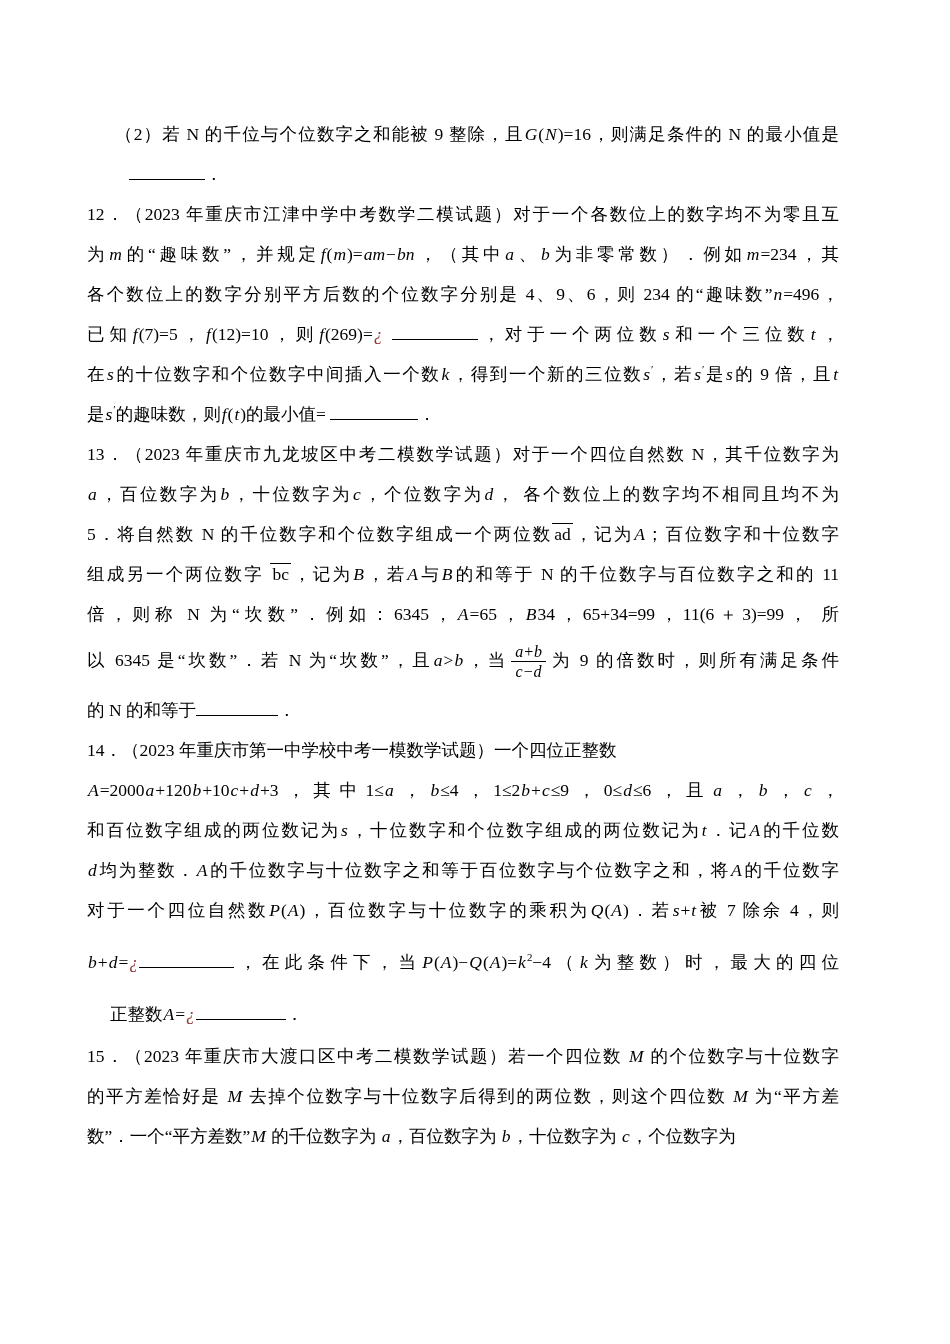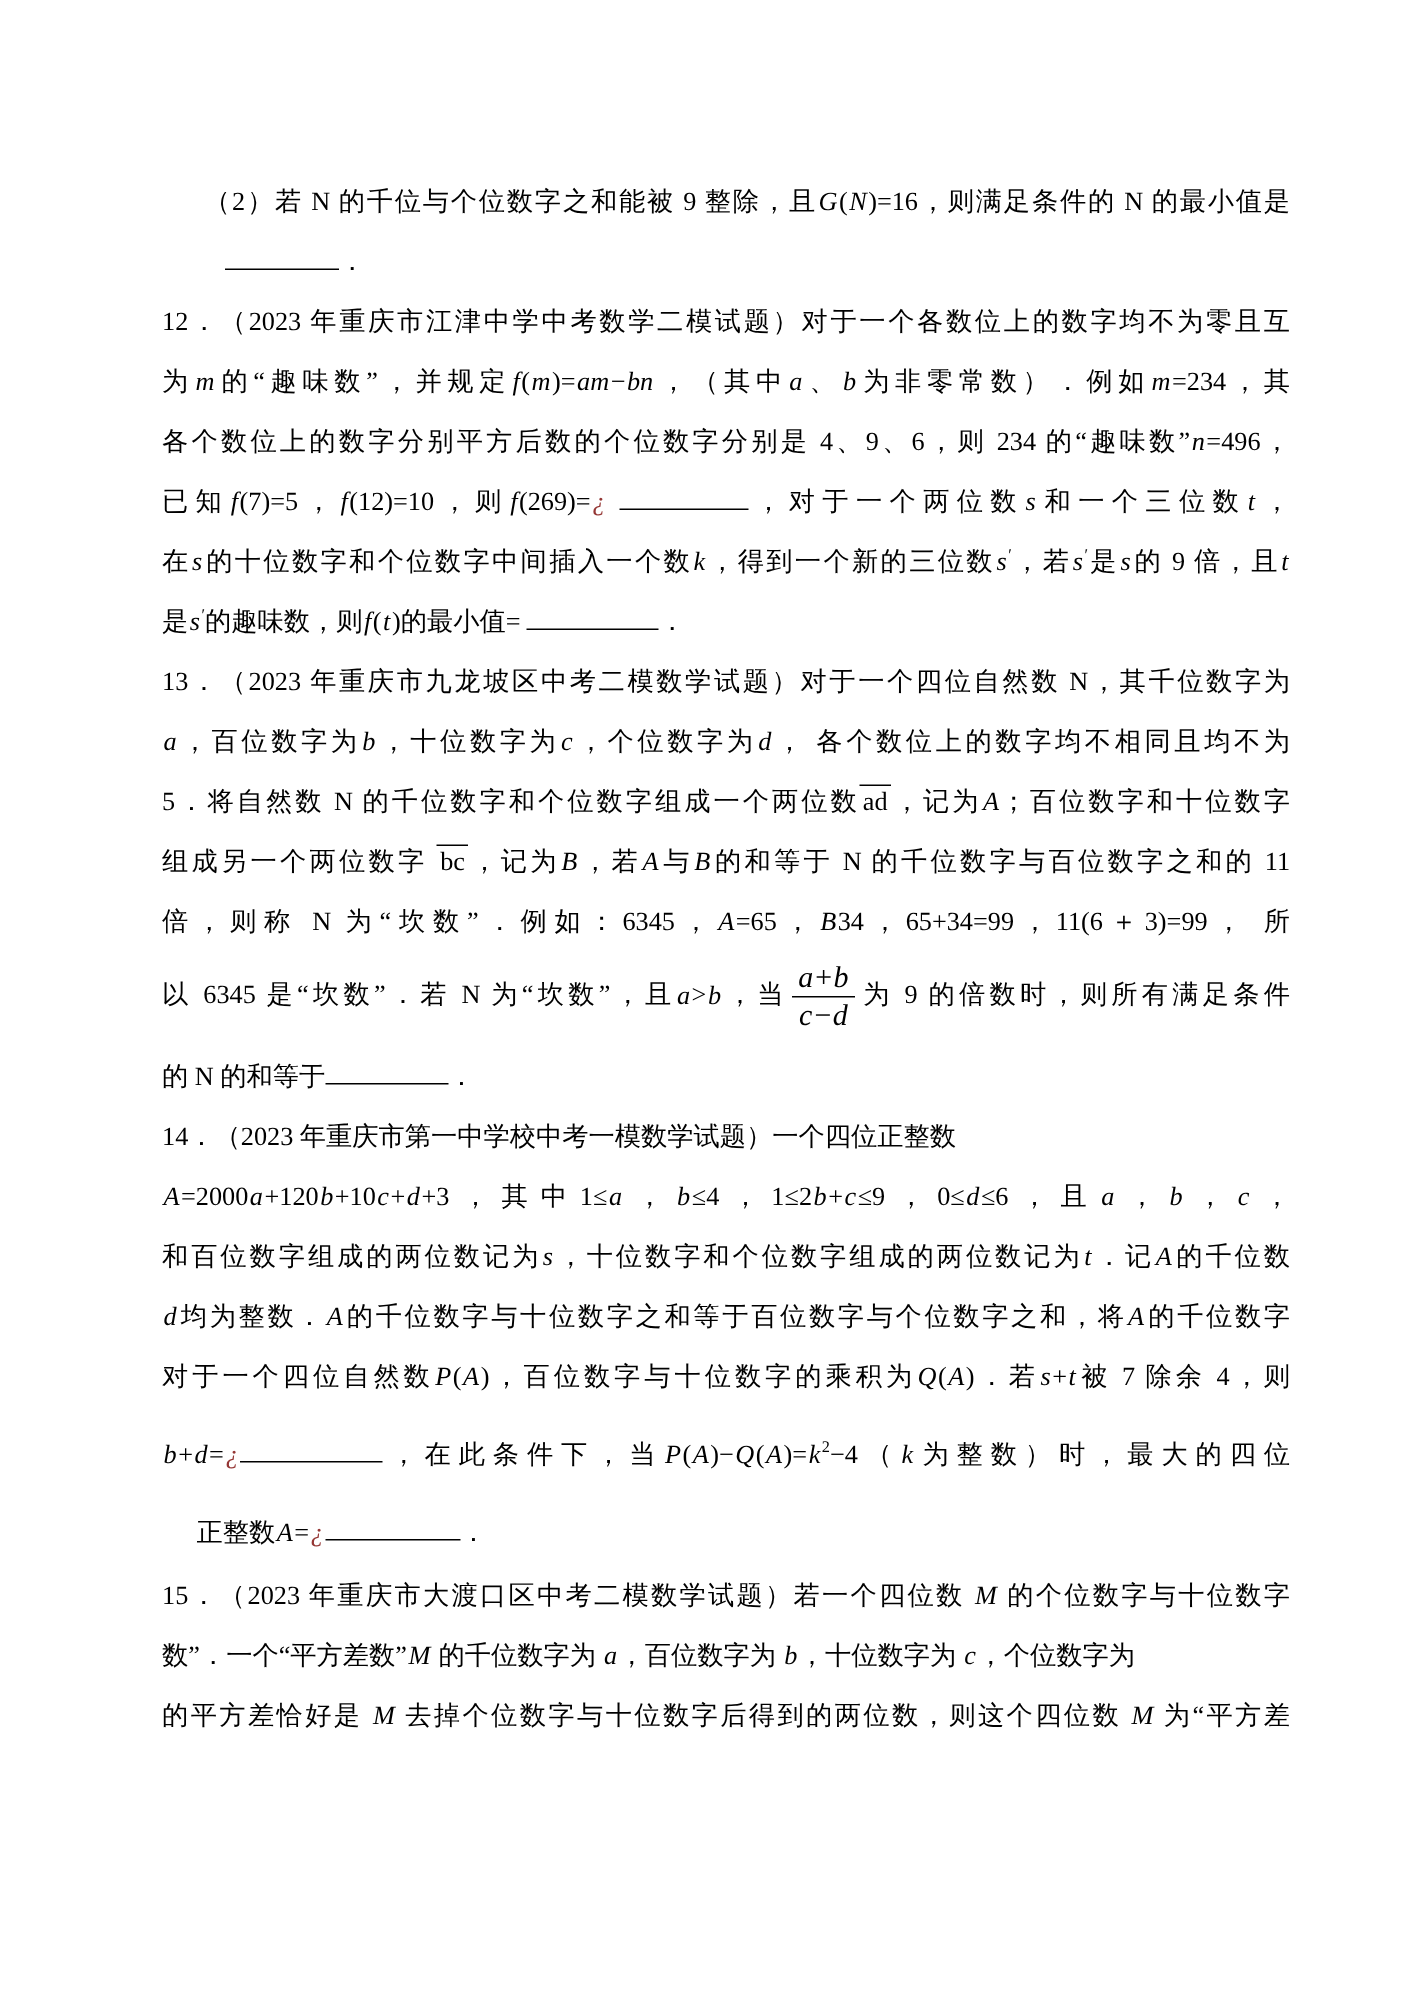--- a/index.html
+++ b/index.html
@@ -10,21 +10,21 @@
     color:#000000;
     overflow:hidden;
   }
   .page {
     position:relative;
     width:950px; height:1344px;
     background:#ffffff;
   }
   .doc {
     position:absolute;
-    left:108px; top:114px;
+    left:87px; top:114px;
     width:752px;
     font-size:17.5px;
   }
   .line { line-height:40px; min-height:40px; }
   .line.j { text-align:justify; text-align-last:justify; }
   .cn { font-family:"Liberation Serif","DejaVu Serif",serif; }
   .var {
     font-style:italic;
     font-family:"Liberation Serif","DejaVu Serif",serif;
     padding:0 1px;
@@ -45,21 +45,21 @@
   .frac {
     display:inline-block;
     vertical-align:middle;
     text-align:center;
     font-style:italic;
     margin:0 3px;
     line-height:1;
   }
   .fnum, .fden {
     display:block;
-    font-size:20px;
+    font-size:16px;
     line-height:1.2;
     padding:0 4px;
     text-align:center;
     text-align-last:center;
   }
   .fnum { border-bottom:1.3px solid #000; }
   .blank {
     display:inline-block;
     border-bottom:1.5px solid #000;
     height:0.95em;
@@ -87,16 +87,16 @@
       <div class="line j" style="margin-top: 6px;"><span class="cn">以 6345 是“坎数”．若 N 为“坎数”，且</span><span class="var">a</span><span class="cn">&gt;</span><span class="var">b</span><span class="cn">，当</span><span class="frac"><span class="fnum">a+b</span><span class="fden">c−d</span></span><span class="cn">为 9 的倍数时，则所有满足条件</span></div>
       <div class="line" style="margin-top: 8px;"><span class="cn">的 N 的和等于</span><span class="blank" style="width: 82px;"></span><span class="cn">．</span></div>
       <div class="line"><span class="cn">14．（2023 年重庆市第一中学校中考一模数学试题）一个四位正整数</span></div>
       <div class="line j"><span class="var">A</span><span class="cn">=2000</span><span class="var">a</span><span class="cn">+120</span><span class="var">b</span><span class="cn">+10</span><span class="var">c</span><span class="cn">+</span><span class="var">d</span><span class="cn">+3，其中1≤</span><span class="var">a</span><span class="cn">，</span><span class="var">b</span><span class="cn">≤4，1≤2</span><span class="var">b</span><span class="cn">+</span><span class="var">c</span><span class="cn">≤9，0≤</span><span class="var">d</span><span class="cn">≤6，且</span><span class="var">a</span><span class="cn">，</span><span class="var">b</span><span class="cn">，</span><span class="var">c</span><span class="cn">，</span></div>
       <div class="line j"><span class="cn">和百位数字组成的两位数记为</span><span class="var">s</span><span class="cn">，十位数字和个位数字组成的两位数记为</span><span class="var">t</span><span class="cn">．记</span><span class="var">A</span><span class="cn">的千位数</span></div>
       <div class="line j"><span class="var">d</span><span class="cn">均为整数．</span><span class="var">A</span><span class="cn">的千位数字与十位数字之和等于百位数字与个位数字之和，将</span><span class="var">A</span><span class="cn">的千位数字</span></div>
       <div class="line j"><span class="cn">对于一个四位自然数</span><span class="var">P</span><span class="cn">(</span><span class="var">A</span><span class="cn">)，百位数字与十位数字的乘积为</span><span class="var">Q</span><span class="cn">(</span><span class="var">A</span><span class="cn">)．若</span><span class="var">s</span><span class="cn">+</span><span class="var">t</span><span class="cn">被 7 除余 4，则</span></div>
       <div class="line j" style="margin-top: 12px;"><span class="var">b</span><span class="cn">+</span><span class="var">d</span><span class="cn">=</span><span class="inv-q" style="color: rgb(148, 54, 52);">¿</span><span class="blank" style="width: 95px;"></span><span class="cn">，在此条件下，当</span><span class="var">P</span><span class="cn">(</span><span class="var">A</span><span class="cn">)−</span><span class="var">Q</span><span class="cn">(</span><span class="var">A</span><span class="cn">)=</span><span class="var">k</span><span class="sup">2</span><span class="cn">−4（</span><span class="var">k</span><span class="cn">为整数）时，最大的四位</span></div>
       <div class="line" style="margin-top: 12px; margin-left: 23px;"><span class="cn">正整数</span><span class="var">A</span><span class="cn">=</span><span class="inv-q" style="color: rgb(148, 54, 52);">¿</span><span class="blank" style="width: 90px;"></span><span class="cn">．</span></div>
       <div class="line j" style="margin-top: 2px;"><span class="cn">15．（2023 年重庆市大渡口区中考二模数学试题）若一个四位数 </span><span class="var">M</span><span class="cn"> 的个位数字与十位数字</span></div>
+      <div class="line j"><span class="cn">的平方差恰好是 </span><span class="var">M</span><span class="cn"> 去掉个位数字与十位数字后得到的两位数，则这个四位数 </span><span class="var">M</span><span class="cn"> 为“平方差</span></div>
       <div class="line"><span class="cn">数”．一个“平方差数”</span><span class="var">M</span><span class="cn"> 的千位数字为 </span><span class="var">a</span><span class="cn">，百位数字为 </span><span class="var">b</span><span class="cn">，十位数字为 </span><span class="var">c</span><span class="cn">，个位数字为</span></div>
-      <div class="line j"><span class="cn">的平方差恰好是 </span><span class="var">M</span><span class="cn"> 去掉个位数字与十位数字后得到的两位数，则这个四位数 </span><span class="var">M</span><span class="cn"> 为“平方差</span></div>
     </div>
 </div>
 
 </body></html>

